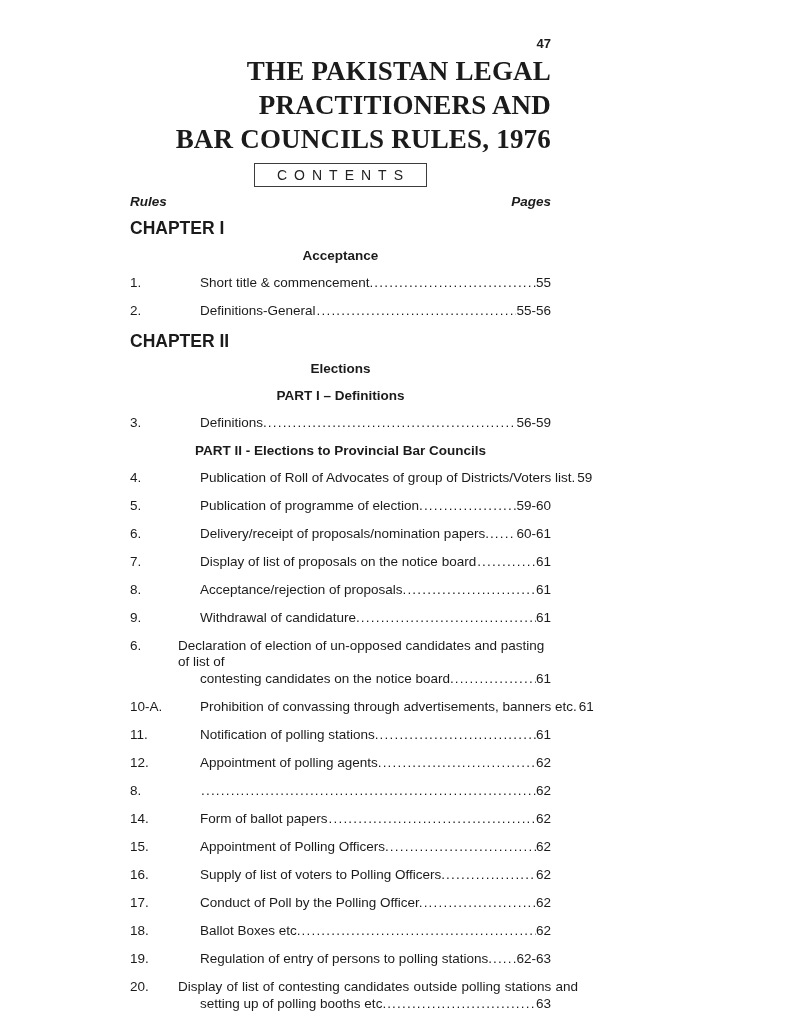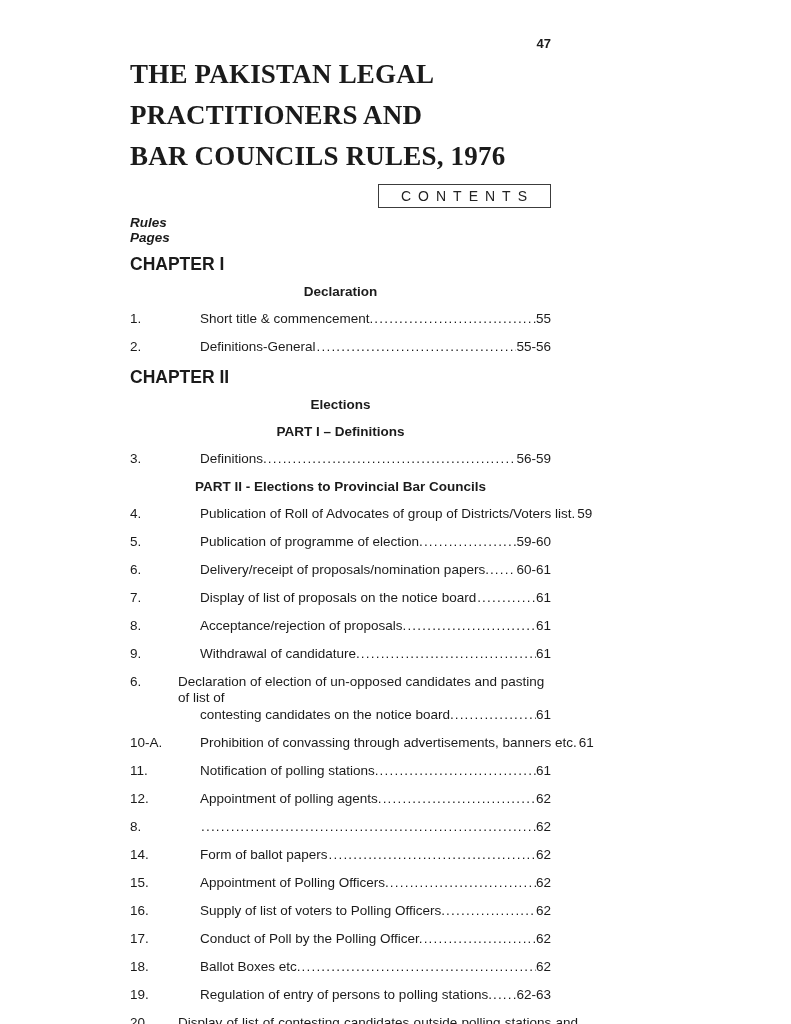--- a/index.html
+++ b/index.html
@@ -19,42 +19,41 @@
     text-align: right;
     font-size: 13px;
     font-weight: bold;
     line-height: 16px;
     margin-bottom: 2px;
   }
   .doc-title {
     font-family: "Liberation Serif", serif;
     font-weight: bold;
     font-size: 27px;
-    line-height: 41px;
-    text-align: left;
+    line-height: 34px;
+    text-align: right;
     letter-spacing: 0.2px;
     margin-bottom: 7px;
   }
-  .contents-wrap { text-align: right; margin-bottom: 7px; }
+  .contents-wrap { text-align: center; margin-bottom: 7px; }
   .contents-box {
     display: inline-block;
     border: 1.5px solid #3c3c3c;
     padding: 3px 16px 3px 22px;
     font-size: 14px;
     letter-spacing: 7px;
     color: #222;
   }
   .colheads {
     display: flex;
     justify-content: space-between;
     font-size: 13.5px;
     font-weight: bold;
     font-style: italic;
     margin: 7px 0 0 0;
-    flex-direction: column;
   }
   .chapter {
     text-align: left;
     font-weight: bold;
     font-size: 17.5px;
     margin: 9px 0 9px 0;
   }
   .subheading {
     text-align: center;
     font-weight: bold;
@@ -108,21 +107,21 @@
     <span class="contents-box">CONTENTS</span>
   </div>
 
   <div class="colheads">
     <span>Rules</span>
     <span>Pages</span>
   </div>
 
   <div>
       <div class="chapter">CHAPTER I</div>
-      <div class="subheading">Declaration</div>
+      <div class="subheading">Acceptance</div>
       <div class="entry">
         <span class="num">1.</span>
         <div class="body">
           <div class="line">
             <span class="text">Short title &amp; commencement.</span>
             <span class="dots">............................................................................................................................................................................................................................</span>
             <span class="pages">55</span>
           </div>
         </div>
       </div>

